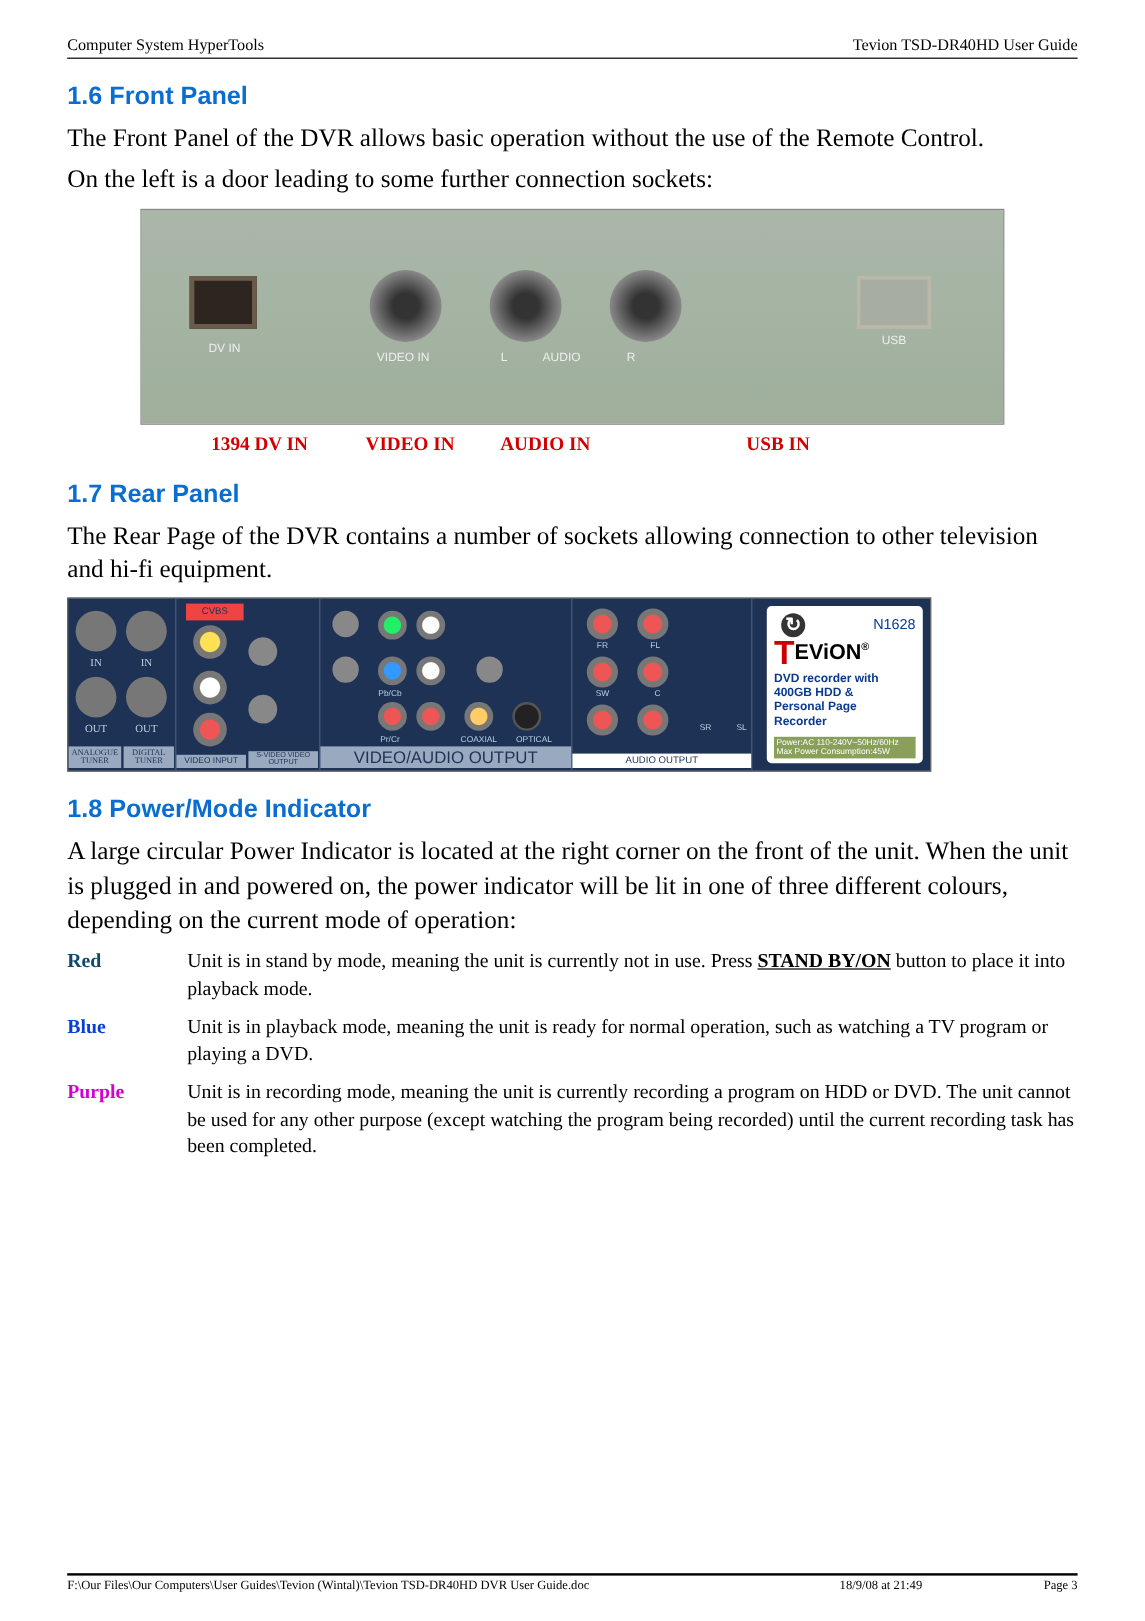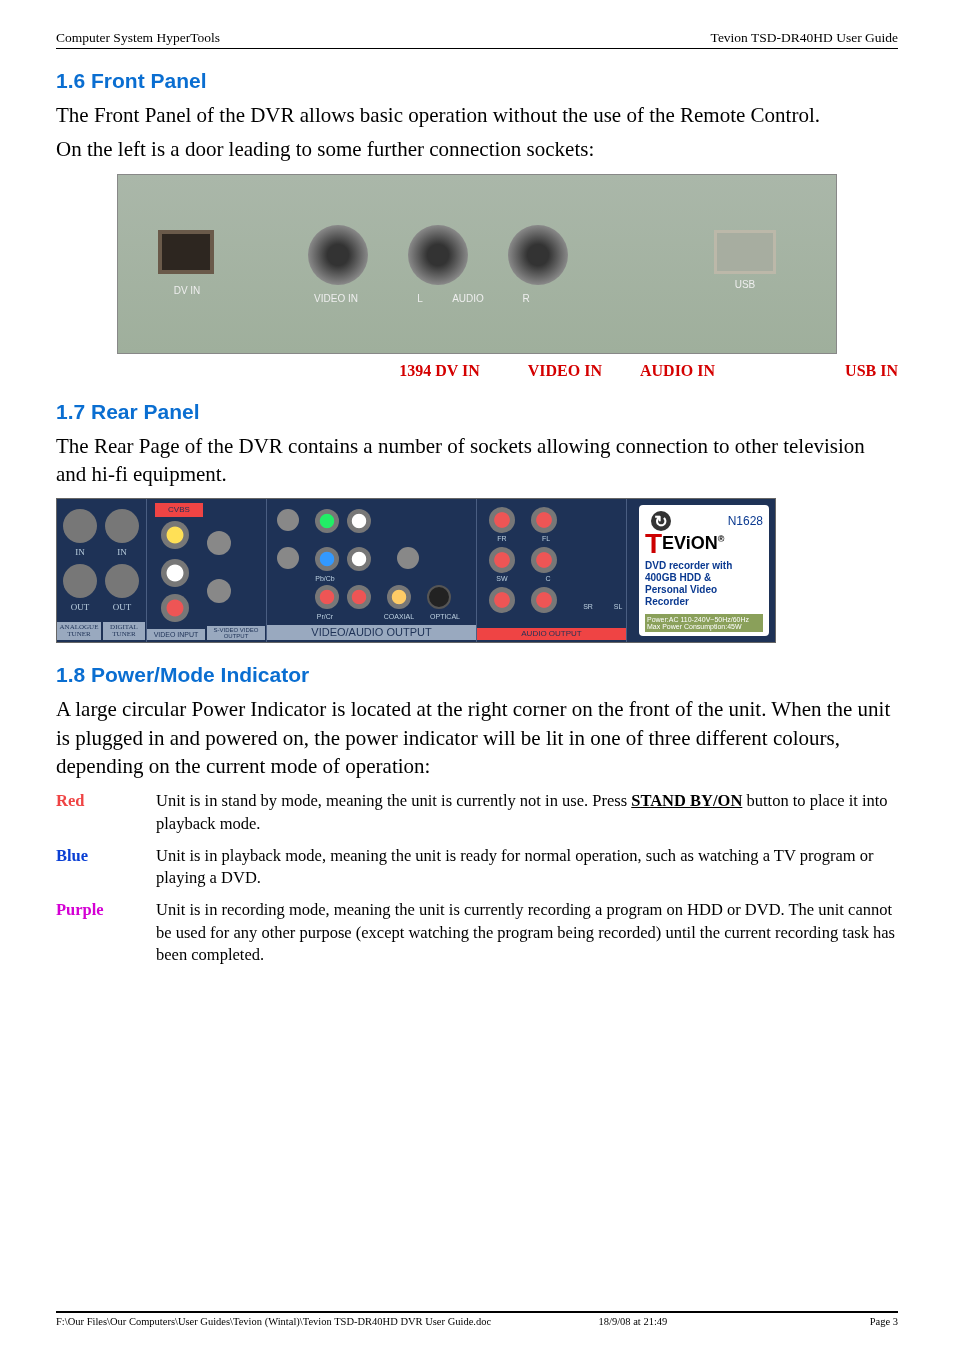--- a/index.html
+++ b/index.html
@@ -52,21 +52,20 @@
   }
   .caption-row {
     display: flex;
     gap: 20px;
     font-size: 16px;
     font-weight: bold;
     color: #d40000;
     font-family: "Times New Roman", serif;
     margin-top: 8px;
     padding-left: 120px;
-    justify-content: flex-end;
   }
   .caption-row span:nth-child(1){margin-right:10px;}
   .caption-row span:nth-child(2){margin-left:18px;}
   .caption-row span:nth-child(3){margin-left:18px;}
   .caption-row span:nth-child(4){margin-left:110px;}
   .rear-img {
     width: 720px;
     height: 145px;
     background: #1e3256;
     margin: 10px 0 0 0;
@@ -93,37 +92,37 @@
     display: flex;
     margin-bottom: 10px;
     font-size: 16.5px;
     line-height: 1.35;
   }
   .indicator-label {
     width: 100px;
     flex-shrink: 0;
     font-weight: bold;
   }
-  .lbl-red { color: #ef4444; }
+  .lbl-red { color: #0c4a6e; }
   .lbl-blue { color: #0a3fd4; }
   .lbl-purple { color: #d400d4; }
   .indicator-desc { flex: 1; }
   .footer {
     position: absolute;
     bottom: 24px;
     left: 56px;
     right: 56px;
     border-top: 2px solid #000;
     padding-top: 3px;
     font-size: 10.5px;
     display: flex;
     justify-content: space-between;
     align-items: baseline;
   }
-  .footer-mid { text-align: left; flex: 1; }
+  .footer-mid { text-align: center; flex: 1; }
   .footer-left { flex: 2; }
   .footer-right { text-align: right; }
   .bold { font-weight: bold; text-decoration: underline; }
 </style>
 </head>
 <body>
 
 <div class="header-row">
   <span class="header-left">Computer System HyperTools</span>
   <span class="header-right">Tevion TSD-DR40HD User Guide</span>
@@ -191,49 +190,49 @@
     <div style="position:absolute;left:80px;top:48px;width:24px;height:24px;border-radius:50%;background:radial-gradient(circle,#fff 40%,#777 45%);"></div>
     <div style="position:absolute;left:130px;top:48px;width:22px;height:22px;border-radius:50%;background:#888"></div>
     <div style="position:absolute;left:48px;top:86px;width:24px;height:24px;border-radius:50%;background:radial-gradient(circle,#e55 40%,#777 45%);"></div>
     <div style="position:absolute;left:80px;top:86px;width:24px;height:24px;border-radius:50%;background:radial-gradient(circle,#e55 40%,#777 45%);"></div>
     <div style="position:absolute;left:120px;top:86px;width:24px;height:24px;border-radius:50%;background:radial-gradient(circle,#fc6 40%,#777 45%);"></div>
     <div style="position:absolute;left:160px;top:86px;width:24px;height:24px;border-radius:50%;background:#222;border:2px solid #555"></div>
     <div style="position:absolute;left:42px;top:114px;width:32px;font-size:7px">Pr/Cr</div>
     <div style="position:absolute;left:42px;top:76px;width:32px;font-size:7px">Pb/Cb</div>
     <div style="position:absolute;left:110px;top:114px;width:44px;font-size:7px">COAXIAL</div>
     <div style="position:absolute;left:156px;top:114px;width:44px;font-size:7px">OPTICAL</div>
-    <div style="position:absolute;bottom:2px;left:0;width:100%;background:#99a9bf;color:#1e3256;font-size:11px;padding:2px 0;line-height:1;">VIDEO/AUDIO OUTPUT</div>
+    <div style="position:absolute;bottom:2px;left:0;width:100%;background:#99a9bf;color:#1e3256;font-size:14px;padding:2px 0;line-height:1;">VIDEO/AUDIO OUTPUT</div>
   </div>
 
   <div class="rear-seg" style="left:420px;width:150px;">
     <div style="position:absolute;left:12px;top:8px;width:26px;height:26px;border-radius:50%;background:radial-gradient(circle,#e55 40%,#777 45%)"></div>
     <div style="position:absolute;left:54px;top:8px;width:26px;height:26px;border-radius:50%;background:radial-gradient(circle,#e55 40%,#777 45%)"></div>
     <div style="position:absolute;left:10px;top:36px;width:30px;font-size:7px">FR</div>
     <div style="position:absolute;left:54px;top:36px;width:30px;font-size:7px">FL</div>
     <div style="position:absolute;left:12px;top:48px;width:26px;height:26px;border-radius:50%;background:radial-gradient(circle,#e55 40%,#777 45%)"></div>
     <div style="position:absolute;left:54px;top:48px;width:26px;height:26px;border-radius:50%;background:radial-gradient(circle,#e55 40%,#777 45%)"></div>
     <div style="position:absolute;left:10px;top:76px;width:30px;font-size:7px">SW</div>
     <div style="position:absolute;left:56px;top:76px;width:30px;font-size:7px">C</div>
     <div style="position:absolute;left:12px;top:88px;width:26px;height:26px;border-radius:50%;background:radial-gradient(circle,#e55 40%,#777 45%)"></div>
     <div style="position:absolute;left:54px;top:88px;width:26px;height:26px;border-radius:50%;background:radial-gradient(circle,#e55 40%,#777 45%)"></div>
     <div style="position:absolute;left:96px;top:104px;width:30px;font-size:7px">SR</div>
     <div style="position:absolute;left:126px;top:104px;width:30px;font-size:7px">SL</div>
-    <div style="position:absolute;bottom:2px;left:0;width:100%;background:#ef4444;color:#1e3256;font-size:8px;padding:2px 0;line-height:1;">AUDIO OUTPUT</div>
+    <div style="position:absolute;bottom:2px;left:0;width:100%;background:#ffffff;color:#1e3256;font-size:8px;padding:2px 0;line-height:1;">AUDIO OUTPUT</div>
   </div>
 
   <div class="rear-badge">
     <div style="text-align:right;position:relative;height:22px;">
       <span style="position:absolute;left:6px;top:0;width:20px;height:20px;border-radius:50%;background:#333;color:#fff;font-family:Arial;font-weight:bold;display:inline-flex;align-items:center;justify-content:center;">↻</span>
       <span style="color:#0a3990;font-family:Arial;font-size:12px">N1628</span>
     </div>
     <div class="logo"><span class="bigE">T</span><span>EViON</span><sup style="font-size:9px">®</sup></div>
     <div class="desc">
       <span>DVD recorder with</span><br>
       <span>400GB HDD &amp;</span><br>
-      <span>Personal Video</span><br>
+      <span>Personal Page</span><br>
       <span>Recorder</span>
     </div>
     <div class="bottom">
       <span>Power:AC 110-240V~50Hz/60Hz</span><br>
       <span>Max Power Consumption:45W</span>
     </div>
   </div>
 </div>
 
 <div class="section-heading">1.8  Power/Mode Indicator</div>

